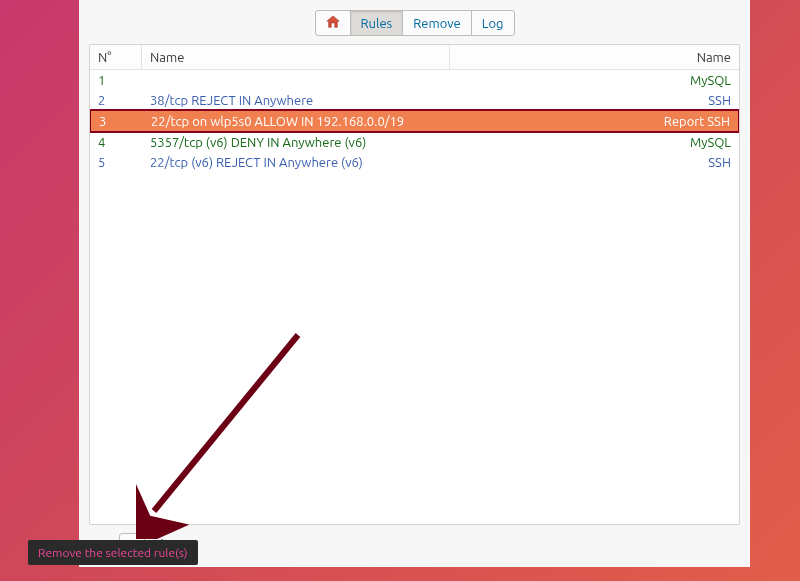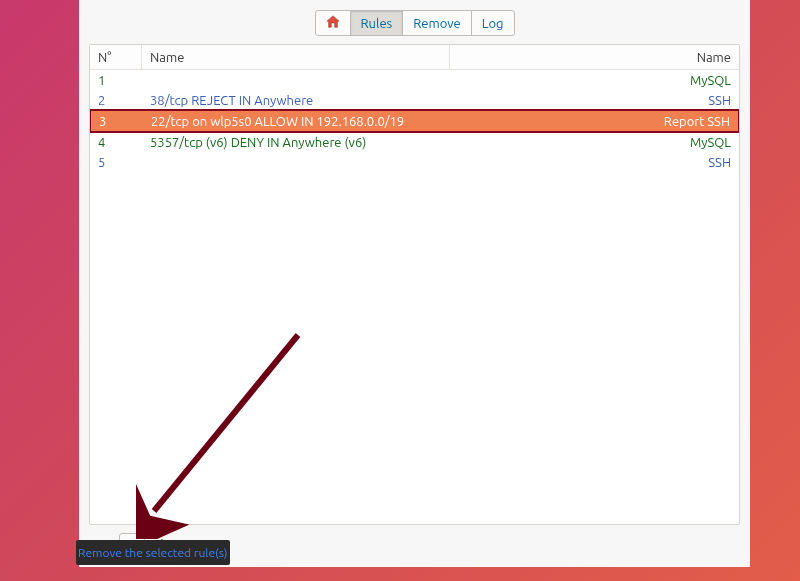--- a/index.html
+++ b/index.html
@@ -119,25 +119,24 @@
     }
     .ab-btn.framed {
       border: 1px solid #c0bbb7;
       background: #fbfbfb;
     }
     .tooltip {
       position: absolute;
       left: 28px;
       top: 540px;
       background: #2a2a2a;
-      color: #3b82f6;
+      color: #ec4899;
       font-size: 12px;
-      padding: 6px 2px;
+      padding: 6px 10px;
       border-radius: 2px;
-      margin-left: 48px;
     }
     .arrow {
       position: absolute;
       left: 136px;
       top: 319px;
       pointer-events: none;
     }
   </style>
 </head>
 <body>
@@ -179,20 +178,21 @@
           <div class="td col-rule">22/tcp on wlp5s0 ALLOW IN 192.168.0.0/19</div>
           <div class="td col-name">Report SSH</div>
         </div>
         <div class="trow deny">
           <div class="td col-n">4</div>
           <div class="td col-rule">5357/tcp (v6) DENY IN Anywhere (v6)</div>
           <div class="td col-name">MySQL</div>
         </div>
         <div class="trow reject">
           <div class="td col-n">5</div>
+          <div class="td col-rule">22/tcp (v6) REJECT IN Anywhere (v6)</div>
           <div class="td col-name">SSH</div>
         </div>
       </div>
   </div>
 
   <div class="action-bar">
     <button class="ab-btn">
       <span>+</span>
     </button>
     <button class="ab-btn framed">

